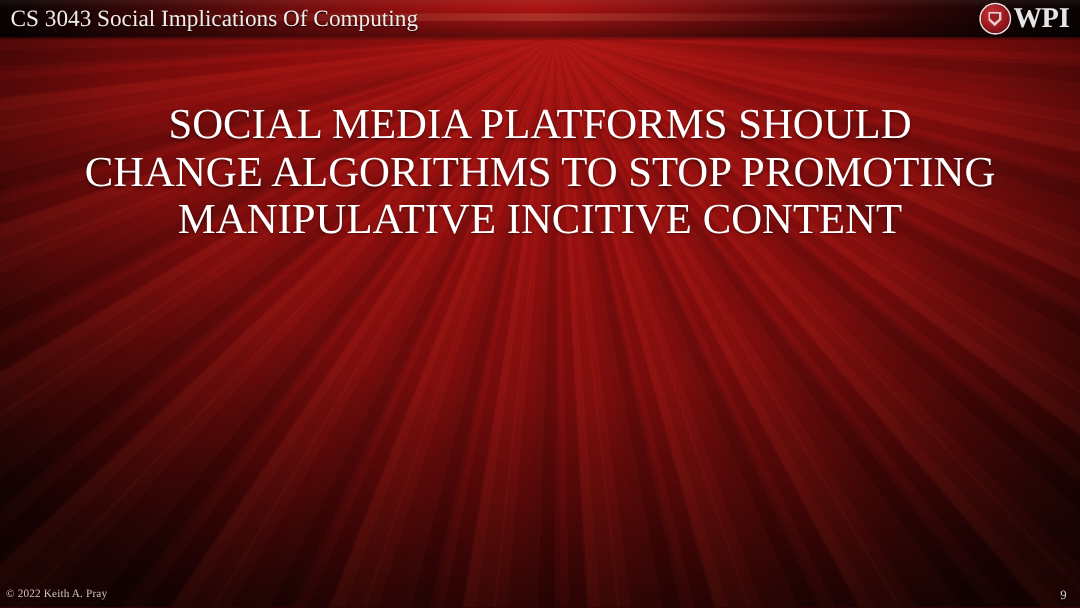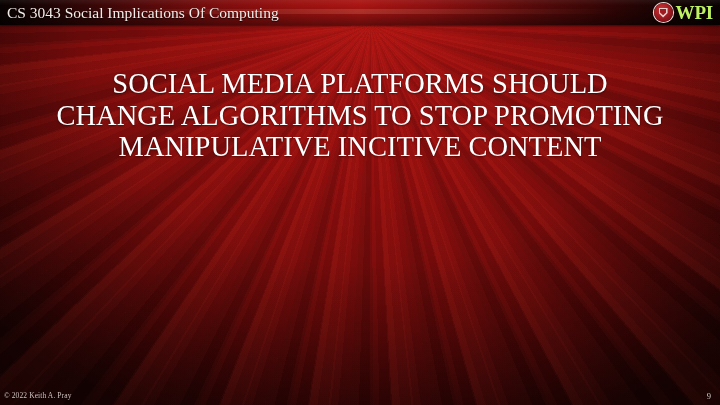--- a/index.html
+++ b/index.html
@@ -182,21 +182,21 @@
     background: #9d1b20;
     -webkit-clip-path: polygon(50% 0%, 100% 0%, 100% 56%, 50% 100%, 0% 56%, 0% 0%);
     clip-path: polygon(50% 0%, 100% 0%, 100% 56%, 50% 100%, 0% 56%, 0% 0%);
   }
   .wpi-word {
     font-family: "Liberation Serif", serif;
     font-weight: bold;
     font-size: 19px;
     line-height: 19px;
     letter-spacing: -0.2px;
-    color: #bef264;
+    color: #e5e5e5;
     text-shadow: 0 1px 1px rgba(0,0,0,0.75);
   }
 
   
   .content {
     position: absolute;
     left: 0;
     top: 0;
     width: 720px;
     height: 294px;

